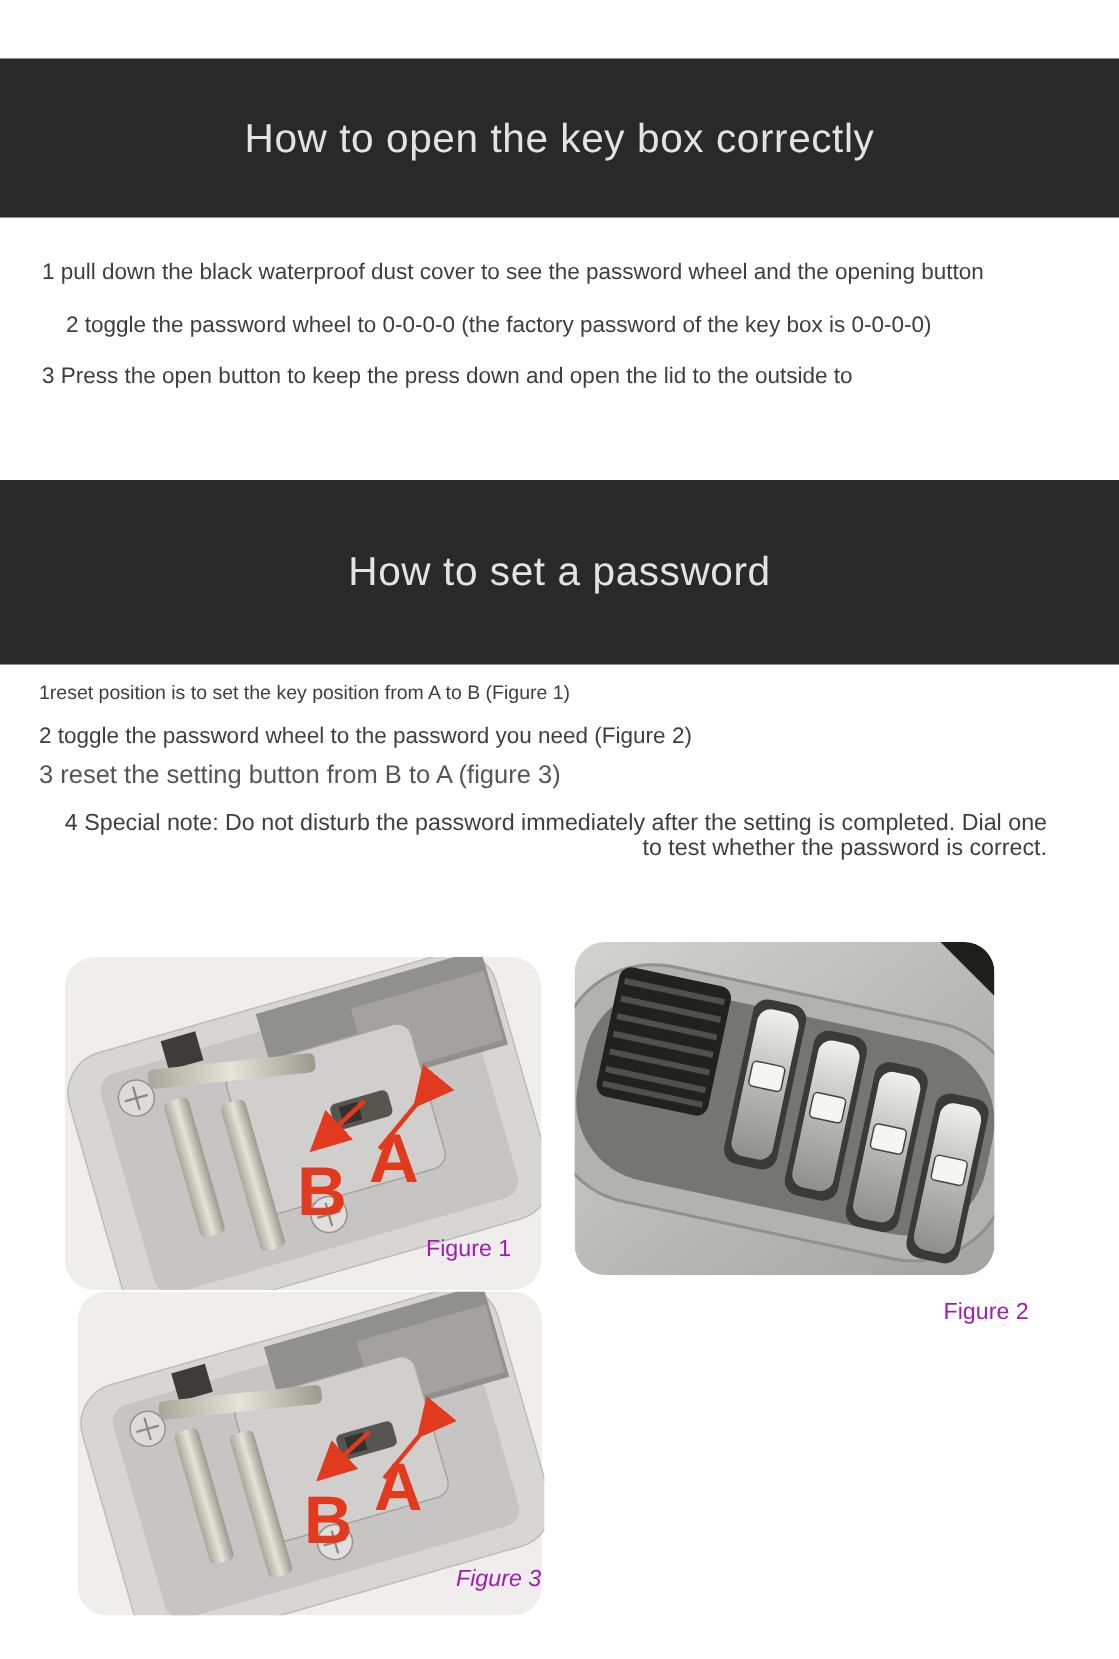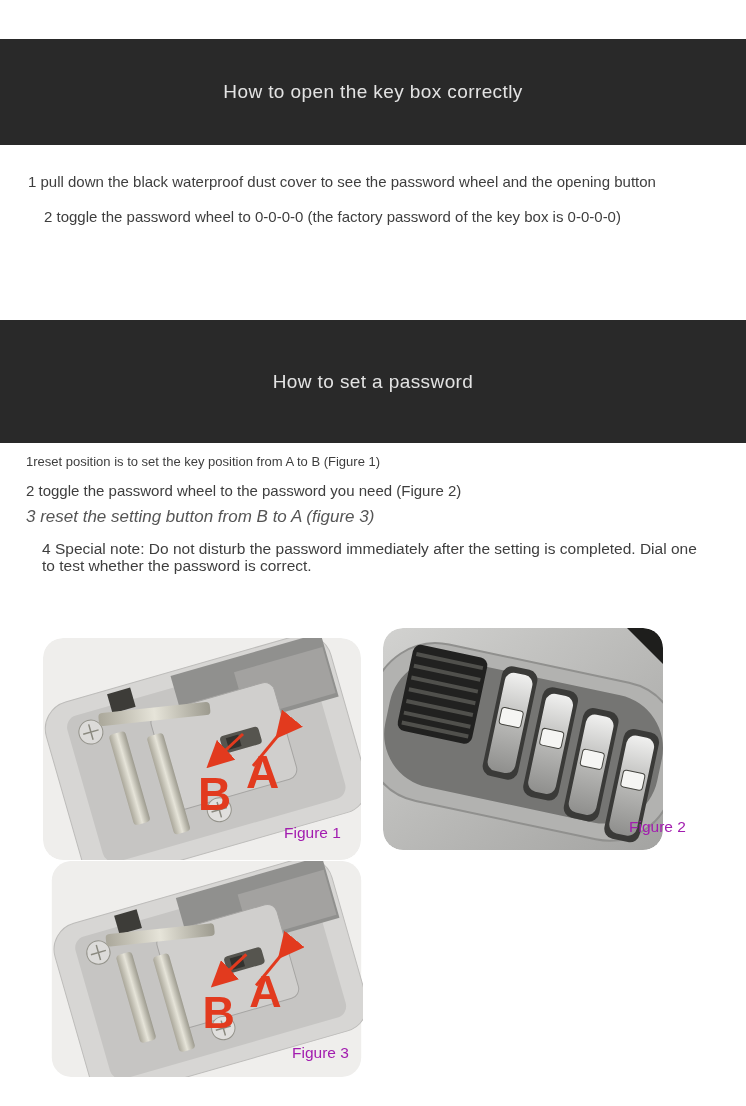--- a/index.html
+++ b/index.html
@@ -21,61 +21,62 @@
     width: 746px;
     background: #292929;
     display: flex;
     align-items: center;
     justify-content: center;
   }
   .band-1 { top: 39px;  height: 106px; }
   .band-2 { top: 320px; height: 123px; }
   .band-title {
     color: #e3e3e3;
-    font-size: 19px;
+    font-size: 27px;
     font-weight: 400;
     letter-spacing: 0.4px;
     margin: 16px;
   }
   
   .step {
     position: absolute;
     margin: 0;
     color: #3e3e3e;
     font-size: 15px;
     line-height: 17px;
     white-space: nowrap;
+    text-align: right;
   }
   .s1-1 { left: 28px; top: 173px; }
   .s1-2 { left: 44px; top: 208px; }
   .s1-3 { left: 28px; top: 242px; }
   .s1-4 { left: 32px; top: 276px; }
   .s2-1 { left: 26px; top: 453px; font-size: 13px; }
   .s2-2 { left: 26px; top: 482px; font-size: 15px; }
-  .s2-3 { left: 26px; top: 508px; font-size: 17px; color: #555555; font-style: italic; }
-  .s2-4 { left: 30px; top: 540px; font-size: 15.5px; white-space: normal; width: 668px; line-height: 17px; margin-left: 12px; }
+  .s2-3 { left: 26px; top: 508px; font-size: 17px; color: #555555; }
+  .s2-4 { left: 30px; top: 540px; font-size: 15.5px; white-space: normal; width: 668px; line-height: 17px; }
   
   .figure-photo {
     position: absolute;
     border-radius: 20px;
     overflow: hidden;
   }
   .fig-1 { left: 43px;  top: 638px; width: 318px; height: 222px; }
   .fig-2 { left: 383px; top: 628px; width: 280px; height: 222px; }
   .fig-3 { left: 50px;  top: 861px; width: 313px; height: 216px; }
   .figure-label {
     position: absolute;
     margin: 0;
     color: #a21caf;
     font-size: 15.5px;
     font-weight: 400;
   }
   .lbl-1 { left: 284px; top: 824px; }
-  .lbl-2 { left: 629px; top: 818px; }
-  .lbl-3 { left: 292px; top: 1044px; }
+  .lbl-2 { left: 629px; top: 866px; }
+  .lbl-3 { left: 304px; top: 1044px; font-style: italic; }
   
   .note {
     position: absolute;
     left: 386px;
     top: 975px;
     width: 300px;
     margin: 0;
     color: #3c3c3c;
     font-size: 11.5px;
     line-height: 12.5px;
@@ -86,20 +87,21 @@
 <body>
 
 <div class="page">
 
   <section class="band band-1">
     <h1 class="band-title">How to open the key box correctly</h1>
   </section>
 
   <p class="step s1-1">1 pull down the black waterproof dust cover to see the password wheel and the opening button</p>
   <p class="step s1-2">2 toggle the password wheel to 0-0-0-0 (the factory password of the key box is 0-0-0-0)</p>
+  <p class="step s1-3">3 Press the open button to keep the press down and open the lid to the outside to</p>
 
   <section class="band band-2">
     <h1 class="band-title">How to set a password</h1>
   </section>
 
   <p class="step s2-1">1reset position is to set the key position from A to B (Figure 1)</p>
   <p class="step s2-2">2 toggle the password wheel to the password you need (Figure 2)</p>
   <p class="step s2-3">3 reset the setting button from B to A (figure 3)</p>
   <p class="step s2-4">4 Special note: Do not disturb the password immediately after the setting is completed. Dial one to test whether the password is correct.</p>
 

